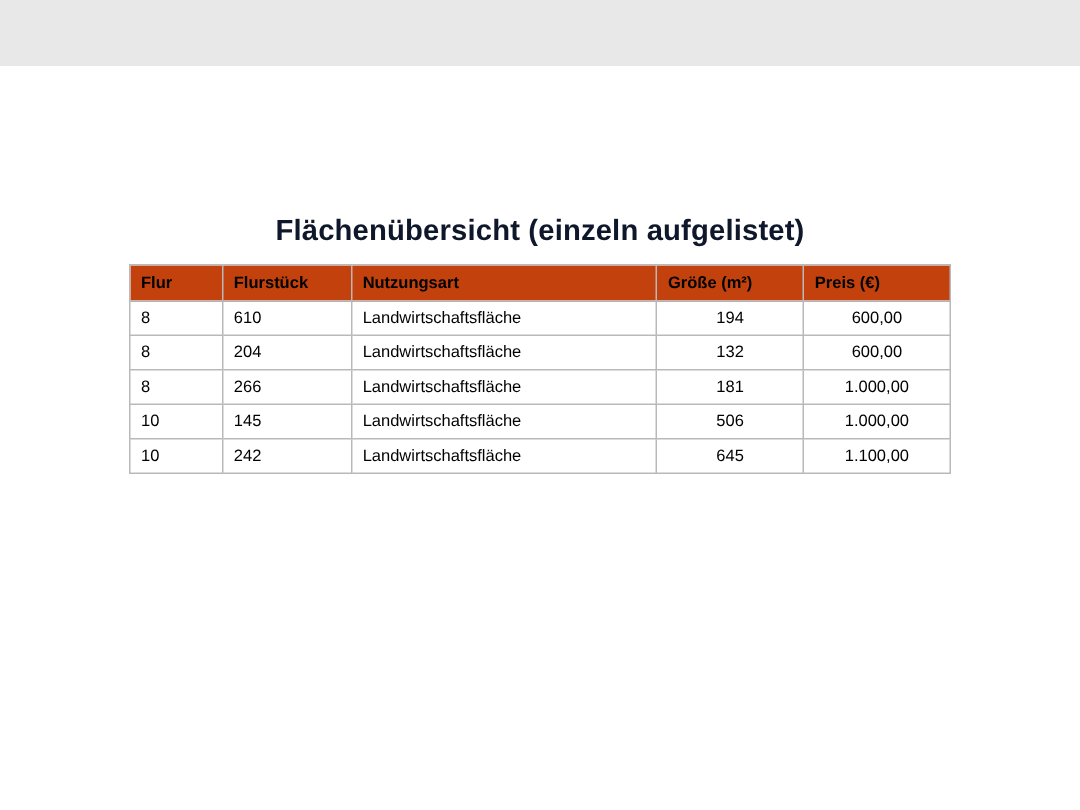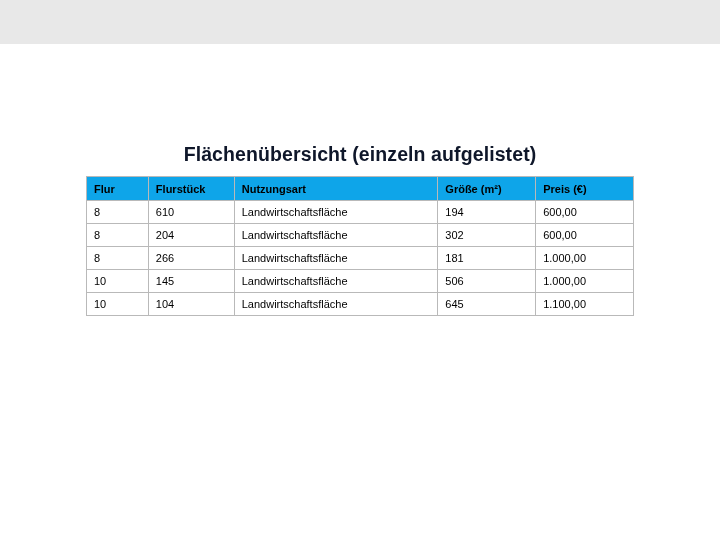--- a/index.html
+++ b/index.html
@@ -53,27 +53,27 @@
   table.data th,
   table.data td {
     border: 1px solid #b9b9b9;
     padding: 4px 7px;
     height: 14px;
     vertical-align: middle;
     font-weight: normal;
     white-space: nowrap;
   }
   table.data thead th {
-    background: #0ea5e9;
+    background: #c2410c;
     font-weight: bold;
     text-align: left;
     height: 15px;
   }
   td.num, th.num {
-    text-align: left;
+    text-align: center;
   }
   
   col.c-flur      { width: 62px; }
   col.c-flurstueck{ width: 86px; }
   col.c-nutzung   { width: 204px; }
   col.c-groesse   { width: 98px; }
   col.c-preis     { width: 98px; }
 </style>
 </head>
 <body>
@@ -107,40 +107,40 @@
           <td>8</td>
           <td>610</td>
           <td>Landwirtschaftsfläche</td>
           <td class="num">194</td>
           <td class="num">600,00</td>
         </tr>
         <tr>
           <td>8</td>
           <td>204</td>
           <td>Landwirtschaftsfläche</td>
-          <td class="num">302</td>
+          <td class="num">132</td>
           <td class="num">600,00</td>
         </tr>
         <tr>
           <td>8</td>
           <td>266</td>
           <td>Landwirtschaftsfläche</td>
           <td class="num">181</td>
           <td class="num">1.000,00</td>
         </tr>
         <tr>
           <td>10</td>
           <td>145</td>
           <td>Landwirtschaftsfläche</td>
           <td class="num">506</td>
           <td class="num">1.000,00</td>
         </tr>
         <tr>
           <td>10</td>
-          <td>104</td>
+          <td>242</td>
           <td>Landwirtschaftsfläche</td>
           <td class="num">645</td>
           <td class="num">1.100,00</td>
         </tr>
       </tbody>
     </table>
   </div>
 
 </div>
 

